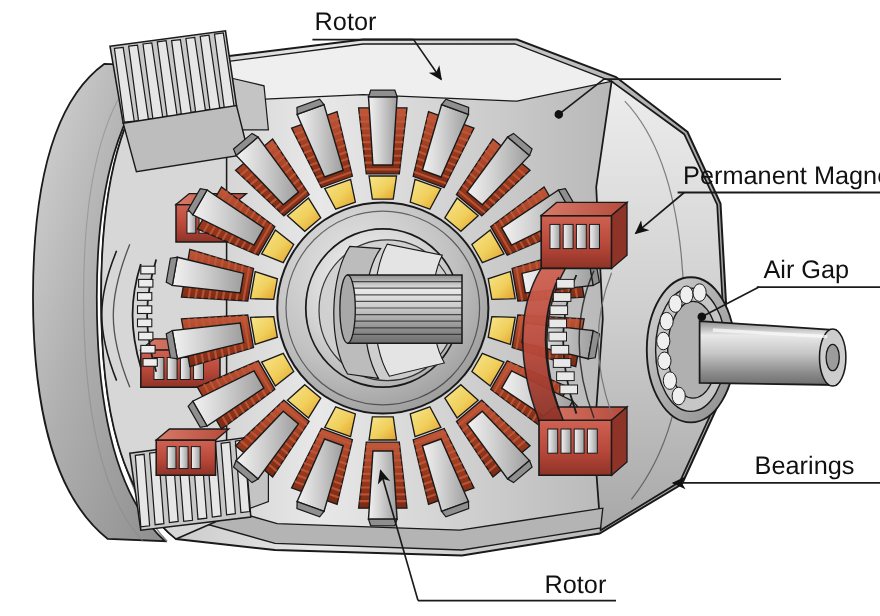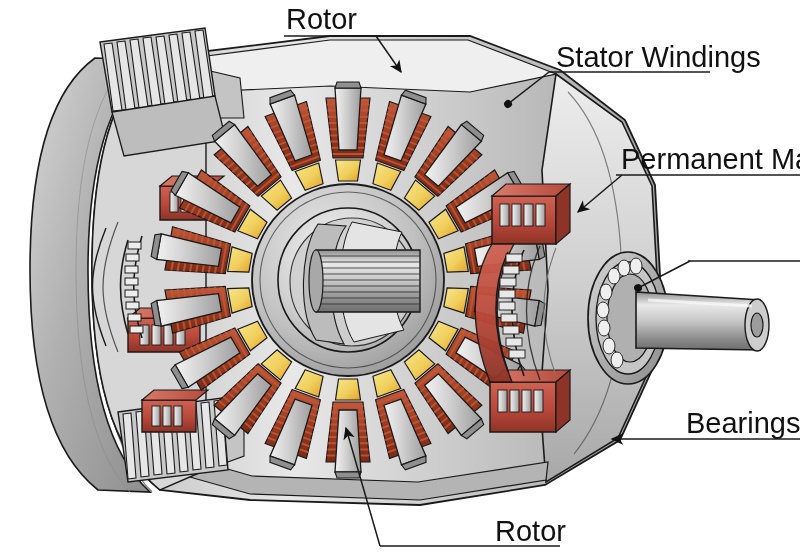--- a/index.html
+++ b/index.html
@@ -1,19 +1,19 @@
 <!DOCTYPE html>
 <html><head>
 <meta charset="utf-8">
 <style>
   html,body{margin:0;padding:0;background:#ffffff;}
   #stage{position:relative;width:800px;height:560px;background:#ffffff;
          font-family:"Liberation Sans",sans-serif;overflow:hidden;}
   #art{position:absolute;left:0;top:0;width:800px;height:560px;}
-  .lbl{position:absolute;color:#111111;font-size:29px;line-height:26px;white-space:nowrap;}
+  .lbl{position:absolute;color:#111111;font-size:23px;line-height:26px;white-space:nowrap;}
   #lbl-rotor-top{left:286px;top:6px;}
   #lbl-stator{left:556px;top:44px;}
   #lbl-magnets{left:621px;top:146px;}
   #lbl-airgap{left:694px;top:232px;}
   #lbl-bearings{left:686px;top:410px;}
   #lbl-rotor-bottom{left:495px;top:518px;}
   #wm{position:absolute;left:196px;top:246px;width:420px;height:90px;
       font-size:78px;font-weight:700;color:rgba(150,150,150,0.22);
       letter-spacing:2px;pointer-events:none;user-select:none;}
 </style>
@@ -569,17 +569,17 @@
         <line x1="690" y1="261" x2="638" y2="288" stroke="#1a1a1a" stroke-width="1.5" marker-end="url(#mDot)"></line>
         <line x1="680" y1="439" x2="800" y2="439" stroke="#1a1a1a" stroke-width="1.6"></line>
         <line x1="680" y1="439" x2="612" y2="439" stroke="#1a1a1a" stroke-width="1.5" marker-end="url(#mArrow)"></line>
         <line x1="380" y1="546" x2="560" y2="546" stroke="#1a1a1a" stroke-width="1.6"></line>
         <line x1="380" y1="546" x2="346" y2="428" stroke="#1a1a1a" stroke-width="1.5" marker-end="url(#mArrow)"></line>
       </g>
   </svg>
 
 
   <div class="lbl" id="lbl-rotor-top">Rotor</div>
-  <div class="lbl" id="lbl-stator">Stator Windings</div>
   <div class="lbl" id="lbl-magnets">Permanent Magnets</div>
+  <div class="lbl" id="lbl-airgap">Air Gap</div>
   <div class="lbl" id="lbl-bearings">Bearings</div>
   <div class="lbl" id="lbl-rotor-bottom">Rotor</div>
 </div>
 
 </body></html>

